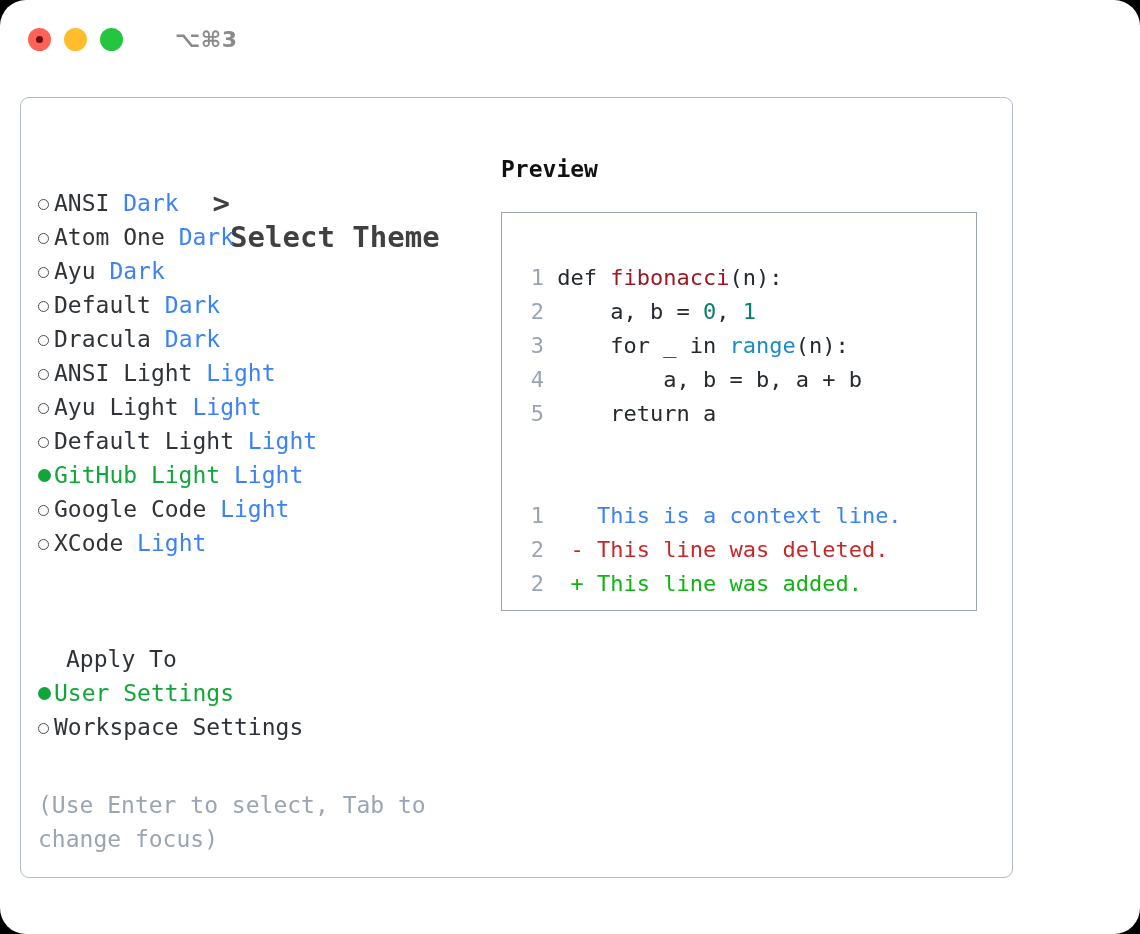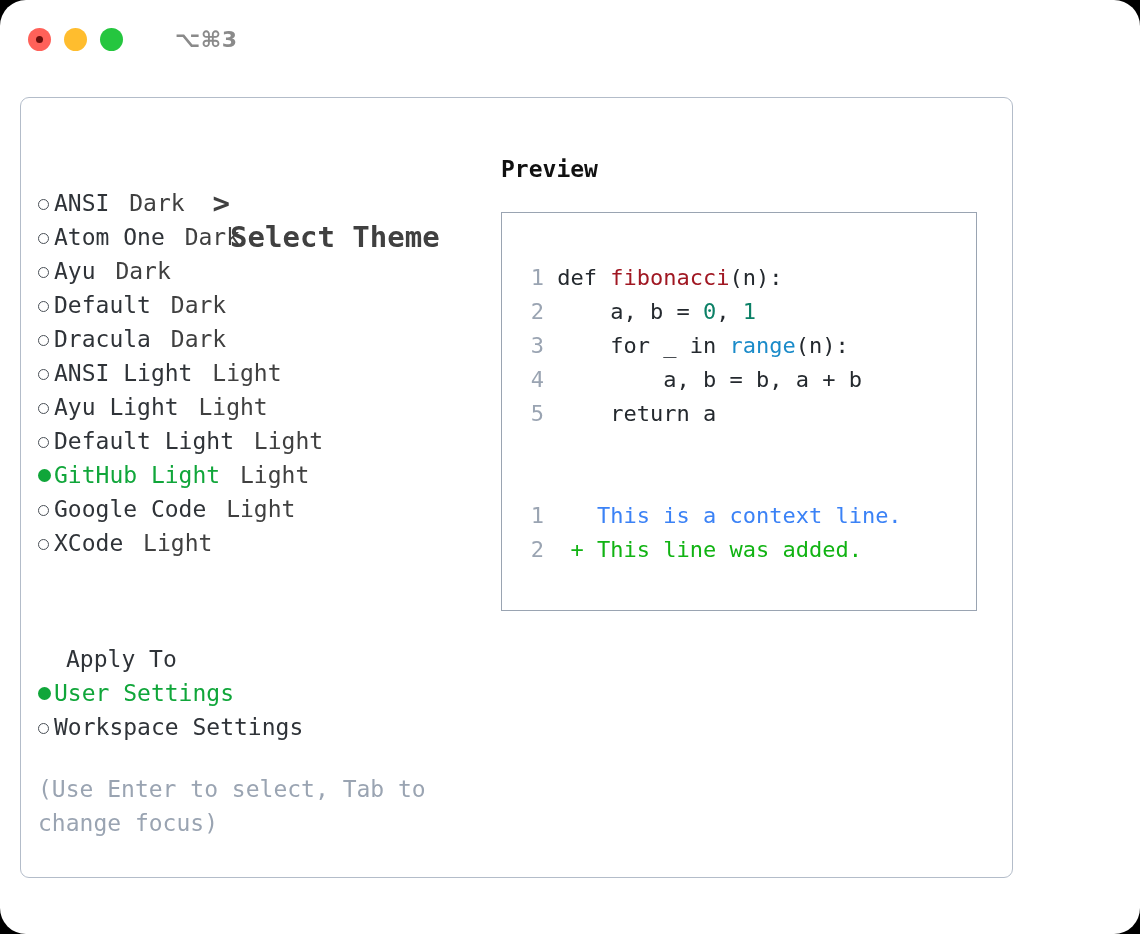--- a/index.html
+++ b/index.html
@@ -128,36 +128,36 @@
   .theme-row .bullet .dot-full {
     display: inline-block;
     width: 13px;
     height: 13px;
     border-radius: 50%;
     background: #10a63a;
     vertical-align: 1px;
   }
   .theme-row .label { color: #2f3338; }
   .theme-row.selected .label { color: #10a63a; }
-  .theme-row .variant { color: #404040; margin-left: 6px; }
+  .theme-row .variant { color: #3b82f6; }
 
   .section-gap { height: 34px; }
 
   .apply-header {
     font-size: 23px;
     color: #2f3338;
     line-height: 34px;
     height: 34px;
     padding-left: 28px;
     white-space: pre;
     margin-top: 48px;
   }
 
   .hint {
-    margin-top: 28px;
+    margin-top: 44px;
     font-size: 23px;
     line-height: 34px;
     color: #9aa4b2;
     width: 420px;
     white-space: pre-wrap;
   }
 
   
   .right-col {
     position: absolute;
@@ -267,20 +267,21 @@
                 <div class="code-line"><span class="lno">1</span><span> </span><span class="tok-plain">def </span><span class="tok-fn">fibonacci</span><span class="tok-plain">(n):</span></div>
                 <div class="code-line"><span class="lno">2</span><span> </span><span class="tok-plain">    a, b = </span><span class="tok-num">0</span><span class="tok-plain">, </span><span class="tok-num">1</span></div>
                 <div class="code-line"><span class="lno">3</span><span> </span><span class="tok-plain">    for _ in </span><span class="tok-kw">range</span><span class="tok-plain">(n):</span></div>
                 <div class="code-line"><span class="lno">4</span><span> </span><span class="tok-plain">        a, b = b, a + b</span></div>
                 <div class="code-line"><span class="lno">5</span><span> </span><span class="tok-plain">    return a</span></div>
               </div>
             <div class="blank-line"></div>
             <div class="blank-line"></div>
             <div id="diff-lines">
                 <div class="code-line"><span class="lno">1</span><span class="diff-ctx">    This is a context line.</span></div>
+                <div class="code-line"><span class="lno">2</span><span class="diff-del">  - This line was deleted.</span></div>
                 <div class="code-line"><span class="lno">2</span><span class="diff-add">  + This line was added.</span></div>
               </div>
           </div>
         </div>
       </div>
 
     </div>
   </div>
 </div>
 

